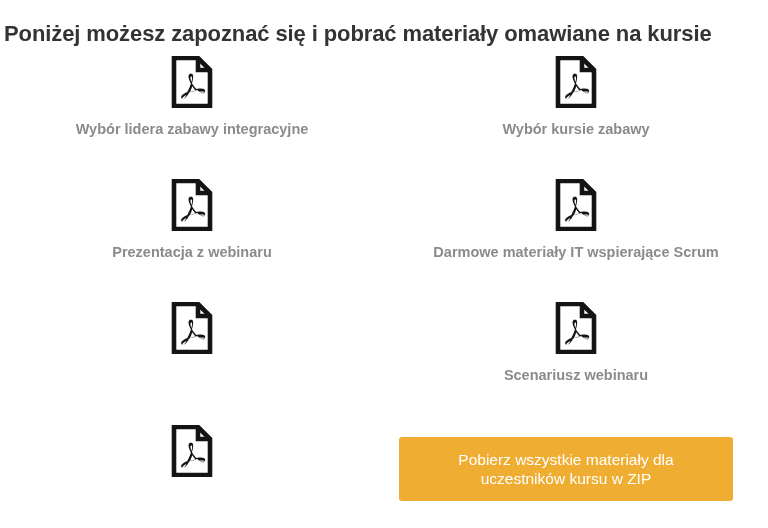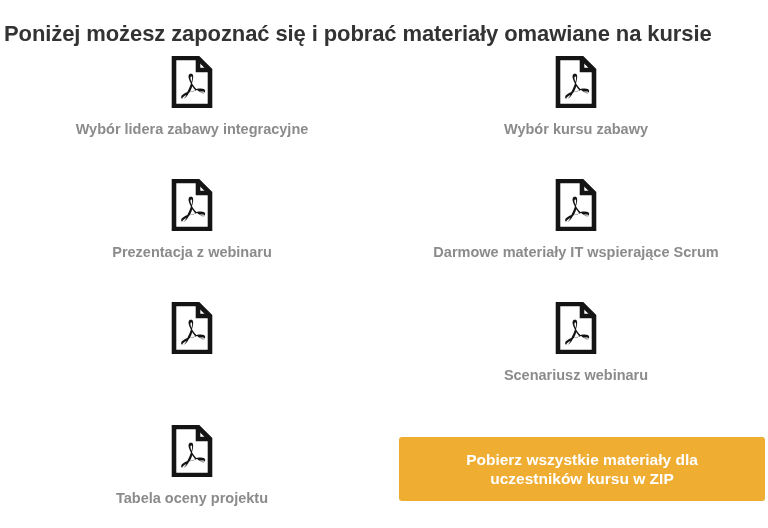--- a/index.html
+++ b/index.html
@@ -73,29 +73,29 @@
   
   .row-1 { height: 123px; }
   .row-2 { height: 123px; }
   .row-3 { height: 123px; }
   .row-4 { height: 120px; }
 
   .zip-button {
     position: absolute;
     left: 399px;
     top: 437px;
-    width: 366px;
+    width: 334px;
     height: 64px;
     background: #efad32;
     border: none;
     border-radius: 3px;
     color: #ffffff;
     font-family: "Liberation Sans", sans-serif;
     font-size: 15.5px;
-    font-weight: bold;
+    font-weight: normal;
     line-height: 1.24;
     text-align: center;
     cursor: pointer;
     display: flex;
     align-items: center;
     justify-content: center;
     padding: 0 14px;
     box-sizing: border-box;
   }
   .zip-button span {
@@ -150,21 +150,21 @@
                      c0.75 -2.6 1.25 -5.1 1.15 -6.9 c-0.1 -1.9 -0.95 -2.8 -2.0 -2.8 z
                      M20.4 20.4 c0.45 0 0.7 0.5 0.7 1.5 c0 1.0 -0.25 2.5 -0.65 4.05
                      c-0.55 -1.45 -0.95 -2.95 -1.0 -3.9 c-0.05 -1.05 0.3 -1.65 0.95 -1.65 z
                      M21.3 30.2 c0.95 1.65 2.1 3.2 3.35 4.45 c-2.0 0.4 -4.0 0.95 -5.85 1.6
                      c1.0 -1.9 1.85 -4.0 2.5 -6.05 z M31.0 35.6 c1.7 0 2.65 0.35 2.7 0.95
                      c0.05 0.5 -0.4 0.75 -1.1 0.75 c-1.0 0 -2.4 -0.6 -3.9 -1.6
                      c0.85 -0.07 1.6 -0.1 2.3 -0.1 z M15.5 38.9 c-1.5 2.55 -2.85 4.1 -3.7 4.1
                      c-0.45 0 -0.65 -0.3 -0.5 -0.8 c0.3 -1.0 1.85 -2.15 4.2 -3.3 z" fill="#141414"></path>
           </svg>
         </span>
-        <span class="material-label">Wybór kursu zabawy</span>
+        <span class="material-label">Wybór kursie zabawy</span>
       </a>
     </div>
   </div>
 
   <div class="grid-row row-2">
     <div class="grid-cell">
       <a class="material-item">
         <span>
           <svg class="pdf-icon" viewBox="0 0 42 52" xmlns="http://www.w3.org/2000/svg">
             <path d="M3 2 h24 l12 12 v36 a0 0 0 0 1 0 0 h-36 z" fill="#ffffff" stroke="#141414" stroke-width="4.6" stroke-linejoin="miter"></path>
@@ -283,21 +283,20 @@
                      c0.75 -2.6 1.25 -5.1 1.15 -6.9 c-0.1 -1.9 -0.95 -2.8 -2.0 -2.8 z
                      M20.4 20.4 c0.45 0 0.7 0.5 0.7 1.5 c0 1.0 -0.25 2.5 -0.65 4.05
                      c-0.55 -1.45 -0.95 -2.95 -1.0 -3.9 c-0.05 -1.05 0.3 -1.65 0.95 -1.65 z
                      M21.3 30.2 c0.95 1.65 2.1 3.2 3.35 4.45 c-2.0 0.4 -4.0 0.95 -5.85 1.6
                      c1.0 -1.9 1.85 -4.0 2.5 -6.05 z M31.0 35.6 c1.7 0 2.65 0.35 2.7 0.95
                      c0.05 0.5 -0.4 0.75 -1.1 0.75 c-1.0 0 -2.4 -0.6 -3.9 -1.6
                      c0.85 -0.07 1.6 -0.1 2.3 -0.1 z M15.5 38.9 c-1.5 2.55 -2.85 4.1 -3.7 4.1
                      c-0.45 0 -0.65 -0.3 -0.5 -0.8 c0.3 -1.0 1.85 -2.15 4.2 -3.3 z" fill="#141414"></path>
           </svg>
         </span>
-        <span class="material-label">Tabela oceny projektu</span>
       </a>
     </div>
     <div class="grid-cell"></div>
   </div>
 
 </div>
 
 <button class="zip-button">
   <span>
     <span>Pobierz wszystkie materiały dla</span>

